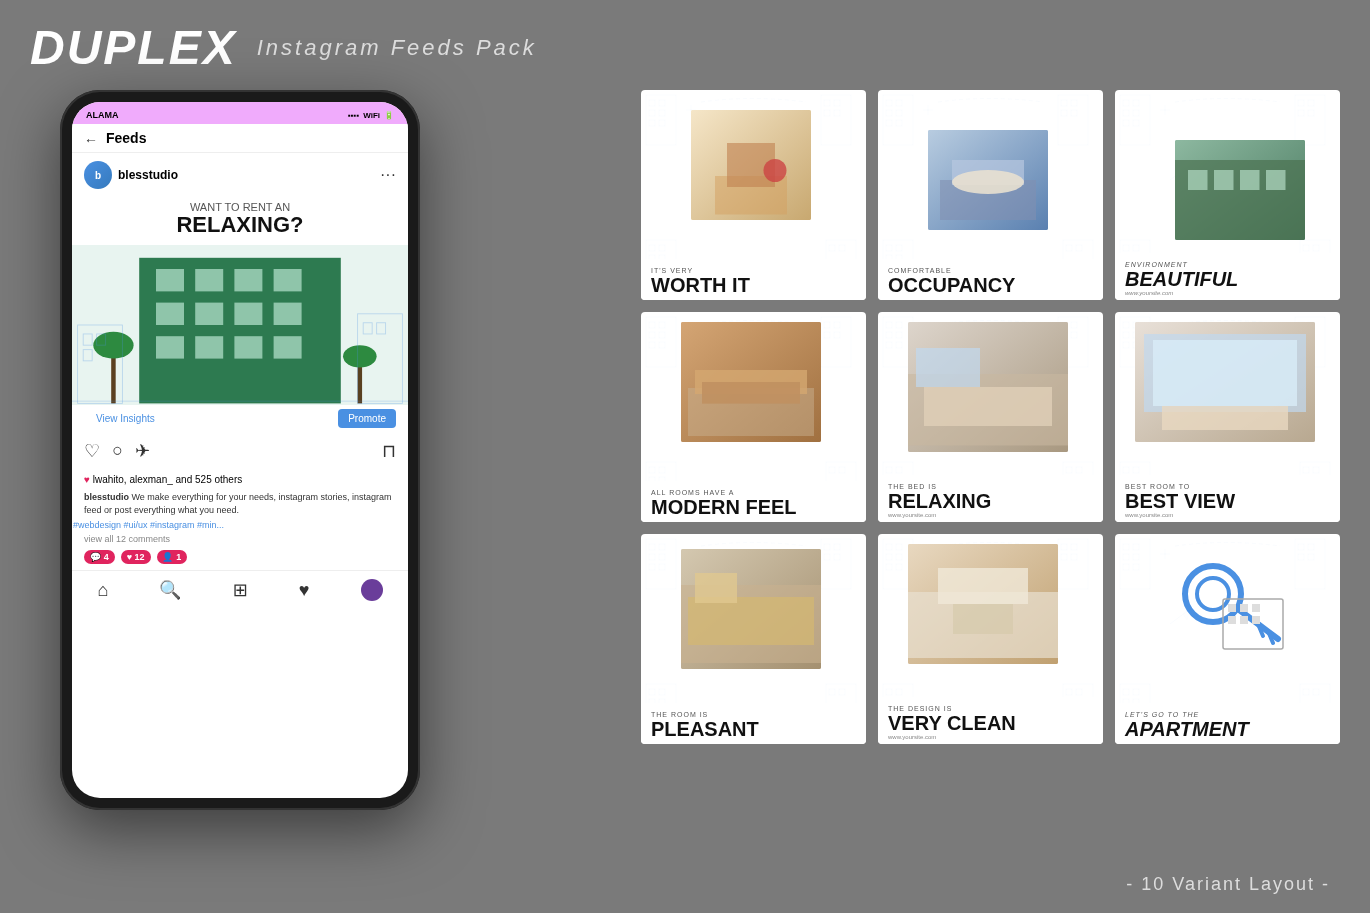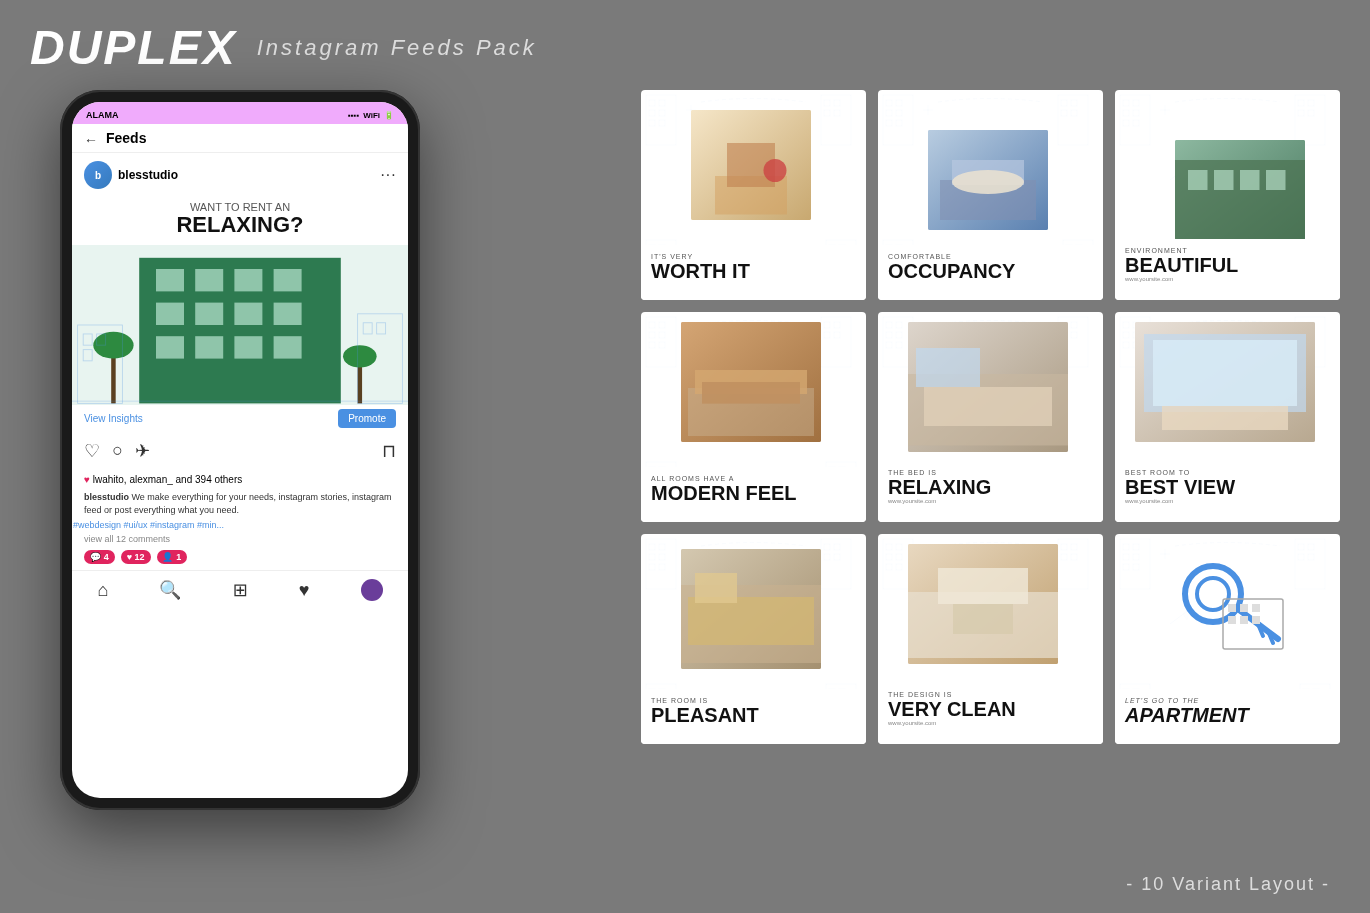--- a/index.html
+++ b/index.html
@@ -146,20 +146,21 @@
     }
     .ig-action-icon {
       font-size: 18px;
       color: #333;
     }
     .ig-insights-bar {
       padding: 4px 12px;
       display: flex;
       justify-content: space-between;
       align-items: center;
+      margin-left: 12px;
     }
     .view-insights {
       font-size: 10px;
       color: #4a90e2;
     }
     .promote-btn {
       background: #4a90e2;
       color: white;
       border: none;
       border-radius: 4px;
@@ -251,21 +252,21 @@
       position: absolute;
       border-radius: 2px;
       overflow: hidden;
     }
 
     .card-text-area {
       position: absolute;
       bottom: 0;
       left: 0;
       right: 0;
-      padding: 8px 10px 18px;
+      padding: 8px 10px 4px;
       background: white;
     }
 
     .card-small-text {
       font-size: 7px;
       color: #555;
       letter-spacing: 1px;
       text-transform: uppercase;
     }
 
@@ -397,21 +398,21 @@
         <div class="ig-action-left">
           <span class="ig-action-icon">♡</span>
           <span class="ig-action-icon">○</span>
           <span class="ig-action-icon">✈</span>
         </div>
         <span class="ig-action-icon">⊓</span>
       </div>
 
       <div class="ig-likes">
         <span class="heart-red">♥</span>
-        <span>lwahito, alexman_ and 394 others</span>
+        <span>lwahito, alexman_ and 525 others</span>
       </div>
 
       <div class="ig-caption">
         <strong>blesstudio</strong>
         <span>We make everything for your needs, instagram stories, instagram feed or post everything what you need.</span>
       </div>
 
       <div class="ig-hashtags">#webdesign #ui/ux #instagram #min...</div>
       <div class="ig-view-comments">view all 12 comments</div>
 
@@ -614,21 +615,21 @@
           </linearGradient>
         </defs>
         <rect width="100%" height="100%" fill="url(#g2)"></rect>
         <rect x="0%" y="20%" width="100%" height="80%" fill="#4a7050" opacity="0.7"></rect>
      <rect x="10%" y="30%" width="15%" height="20%" fill="#a8d0b8" opacity="0.8"></rect>
      <rect x="30%" y="30%" width="15%" height="20%" fill="#a8d0b8" opacity="0.8"></rect>
      <rect x="50%" y="30%" width="15%" height="20%" fill="#a8d0b8" opacity="0.8"></rect>
      <rect x="70%" y="30%" width="15%" height="20%" fill="#a8d0b8" opacity="0.8"></rect>
       </svg>
     </div>
-    <div class="card-text-area" style="z-index:3;position:absolute;">
+    <div class="card-text-area" style="z-index:3;position:absolute;font-style:italic;">
       <div class="card-small-text">ENVIRONMENT</div>
       <div class="card-big-text">BEAUTIFUL</div>
       <div class="card-url">www.yoursite.com</div>
     </div>
   </div>
     <div class="card">
     <div class="card-blueprint">
       <svg class="bp-svg" viewBox="0 0 225 210" xmlns="http://www.w3.org/2000/svg">
     <g fill="none" stroke="#4a90e2" stroke-width="0.8" opacity="0.25">
 

